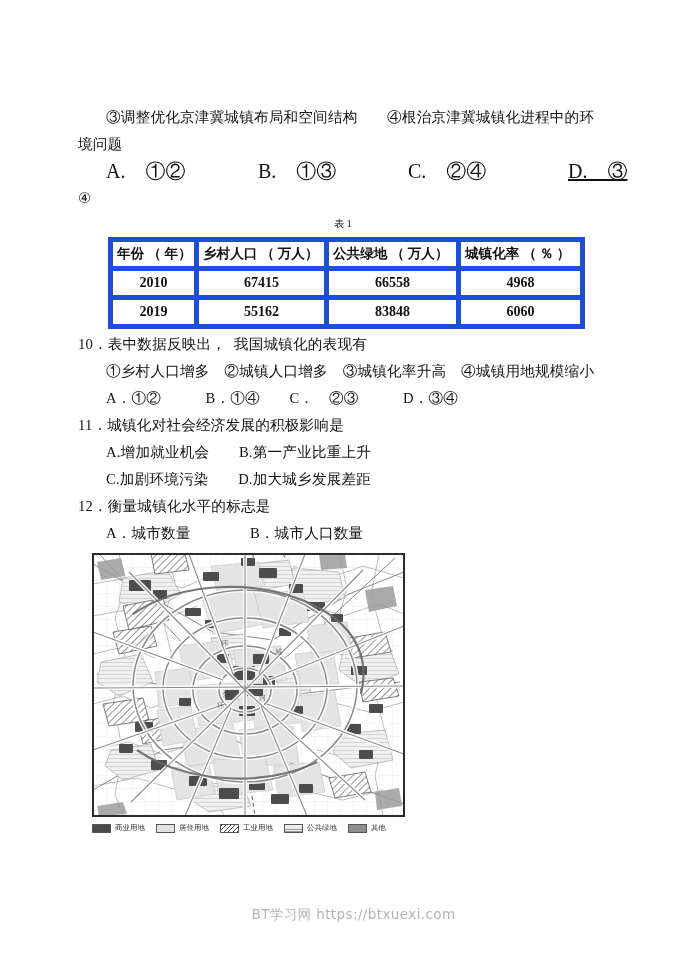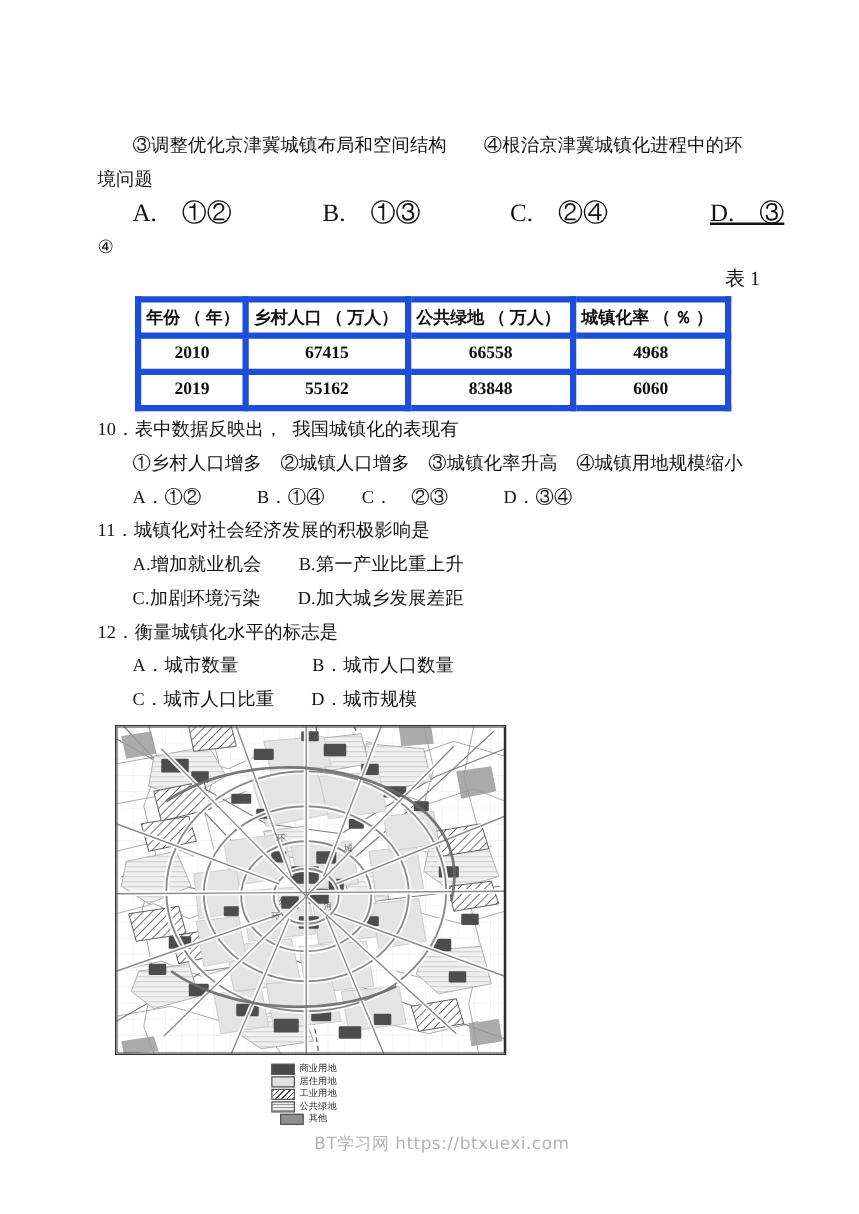--- a/index.html
+++ b/index.html
@@ -48,22 +48,22 @@
     line-height: 27px;
   }
   .q9opts span { position: absolute; top: 0; white-space: pre; }
   .q9a { left: 28px; }
   .q9b { left: 180px; }
   .q9c { left: 330px; }
   .q9d { left: 490px; text-decoration: underline; }
 
   
   .tbl-caption {
-    text-align: right;
-    font-size: 16px;
+    text-align: center;
+    font-size: 10px;
     line-height: 22px;
     margin-top: 1px;
   }
   table.data {
     border-collapse: collapse;
     width: 472px;
     margin: 2px 0 0 30px;
     table-layout: fixed;
   }
   table.data th, table.data td {
@@ -101,21 +101,20 @@
 
   .legend {
     display: flex;
     align-items: center;
     margin-top: 6px;
     width: 313px;
     font-size: 7.4px;
     line-height: 10px;
     color: #2a2a2a;
     letter-spacing: 0.1px;
-    flex-direction: column;
   }
   .legend .item {
     display: flex;
     align-items: center;
     margin-right: 11px;
   }
   .legend .sw {
     width: 19px;
     height: 9px;
     margin-right: 4px;
@@ -207,21 +206,20 @@
     <div class="line" style="margin-top:2px">10．表中数据反映出，  我国城镇化的表现有</div>
     <div class="line indent2">①乡村人口增多　②城镇人口增多　③城镇化率升高　④城镇用地规模缩小</div>
     <div class="line indent2">A．①②　　　B．①④　　C．　②③　　　D．③④</div>
 
     <div class="line">11．城镇化对社会经济发展的积极影响是</div>
     <div class="line indent2">A.增加就业机会　　B.第一产业比重上升</div>
     <div class="line indent2">C.加剧环境污染　　D.加大城乡发展差距</div>
 
     <div class="line">12．衡量城镇化水平的标志是</div>
     <div class="line indent2">A．城市数量　　　　B．城市人口数量</div>
-    <div class="line indent2">C．城市人口比重　　D．城市规模</div>
 
 
     <div class="figure-wrap">
       <div class="map-frame">
         <svg class="map-svg" viewBox="0 0 311 262" preserveAspectRatio="none">
           <defs>
             <pattern id="hatch" width="5" height="5" patternUnits="userSpaceOnUse" patternTransform="rotate(45)">
               <rect width="5" height="5" fill="#ffffff"></rect>
               <line x1="0" y1="0" x2="0" y2="5" stroke="#4a4a4a" stroke-width="1.2"></line>
             </pattern>

